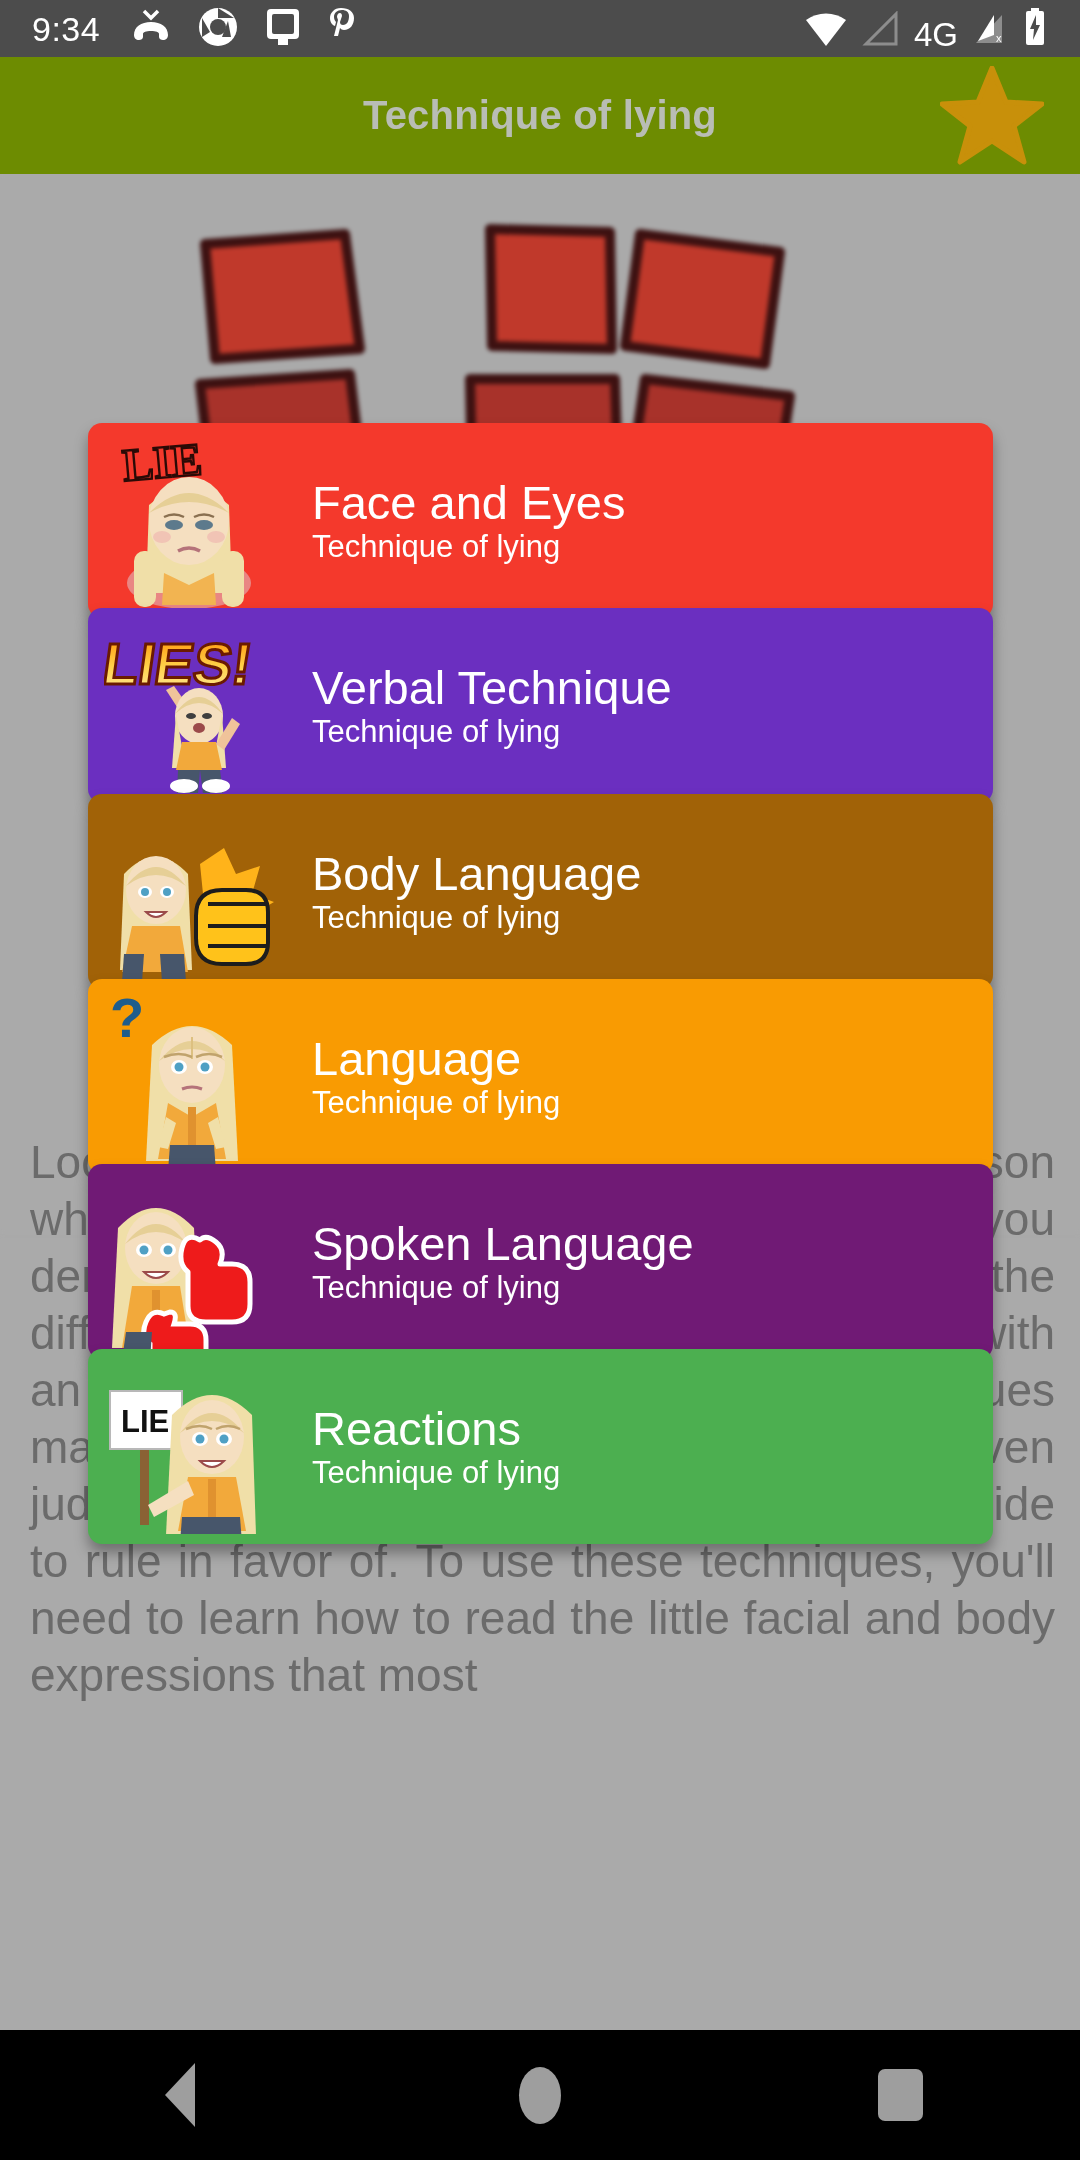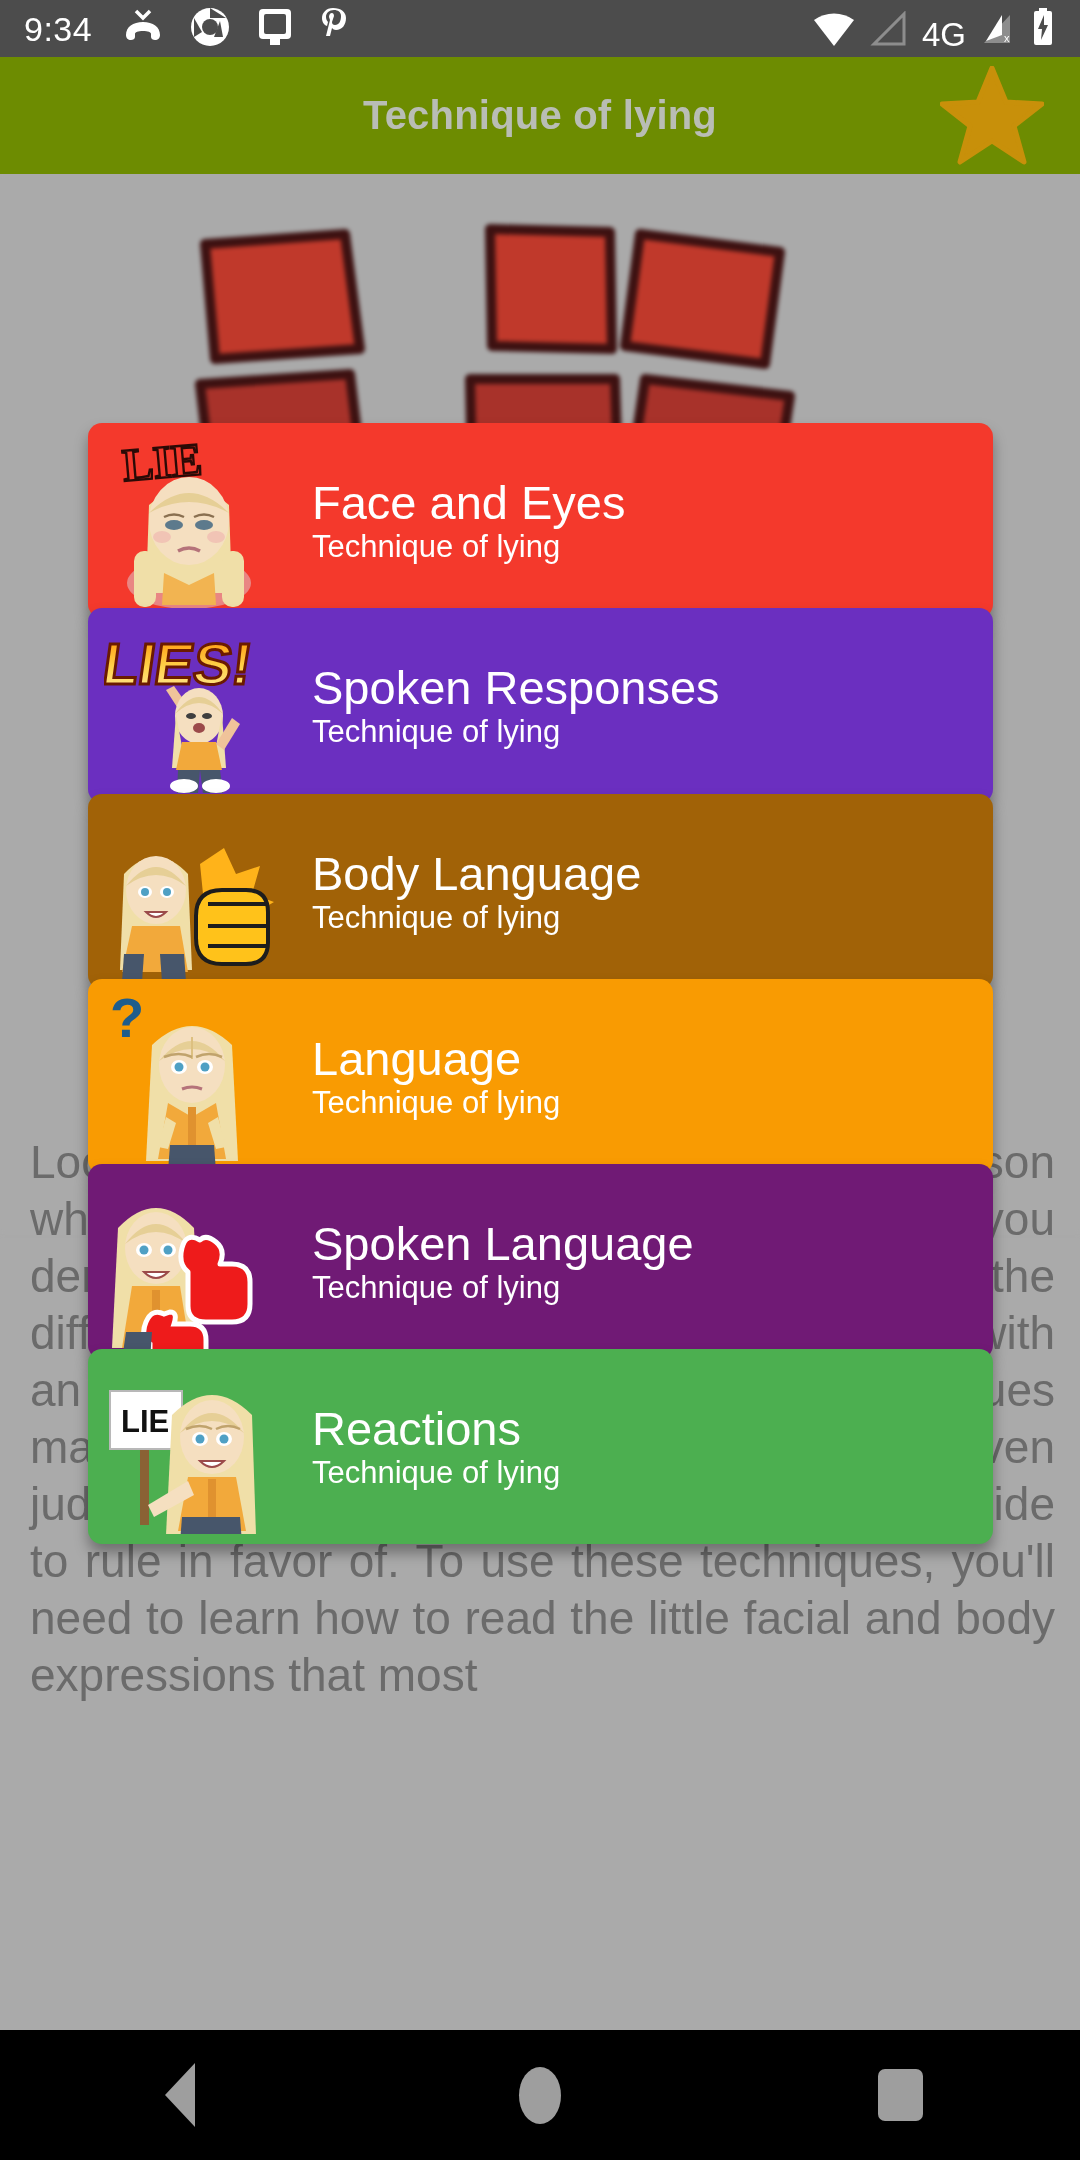--- a/index.html
+++ b/index.html
@@ -10,21 +10,21 @@
     overflow: hidden;
   }
   #screen { position: relative; width: 1080px; height: 2160px; overflow: hidden; }
 
   
   .statusbar {
     position: absolute; top: 0; left: 0;
     width: 1080px; height: 57px;
     background: #4c4c4c;
     display: flex; align-items: center;
-    padding: 0 24px;
+    padding: 0 32px;
     z-index: 60;
   }
   .sb-clock {
     color: #ffffff; font-size: 34px; font-weight: 400;
     letter-spacing: .5px; line-height: 1;
   }
   .sb-left-icons { display: flex; align-items: center; gap: 26px; margin-left: 30px; }
   .sb-right { margin-left: auto; display: flex; align-items: flex-end; gap: 14px; }
   .sb-ic { display: block; }
   .sb-text { color: #fff; font-size: 33px; font-weight: 400; line-height: 1; }
@@ -283,21 +283,21 @@
           <ellipse cx="95" cy="110" rx="6" ry="5" fill="#9b4a4a"></ellipse>
           <path d="M78 124 L112 124 L118 152 L72 152 Z" fill="#f2a93b"></path>
           <path d="M112 126 L128 100 L136 106 L120 132 Z" fill="#f0c39a"></path>
           <path d="M74 152 L96 152 L92 200 L72 198 Z" fill="#47566b"></path>
           <path d="M96 152 L116 152 L122 198 L102 200 Z" fill="#47566b"></path>
           <ellipse cx="80" cy="168" rx="14" ry="7" fill="#ffffff"></ellipse>
           <ellipse cx="112" cy="168" rx="14" ry="7" fill="#ffffff"></ellipse>
         </svg>
       </div>
       <div class="card-texts">
-        <span class="card-title">Spoken Responses</span>
+        <span class="card-title">Verbal Technique</span>
         <span class="card-sub">Technique of lying</span>
       </div>
     </div>
 
     <div class="card" style="top:620px; background:#a16207;">
       <div class="card-thumb">
         <svg width="170" height="175" viewBox="0 0 170 175">
           <path d="M96 60 L120 44 L132 70 L156 62 L148 90 L170 98 L146 112 L158 136 L130 132 L124 158 L104 140 Z" fill="#ffb31a"></path>
           <path d="M20 70 Q52 36 84 70 L88 166 L16 166 Z" fill="#f0dfa8"></path>
           <ellipse cx="52" cy="86" rx="30" ry="34" fill="#f5dfc0"></ellipse>

